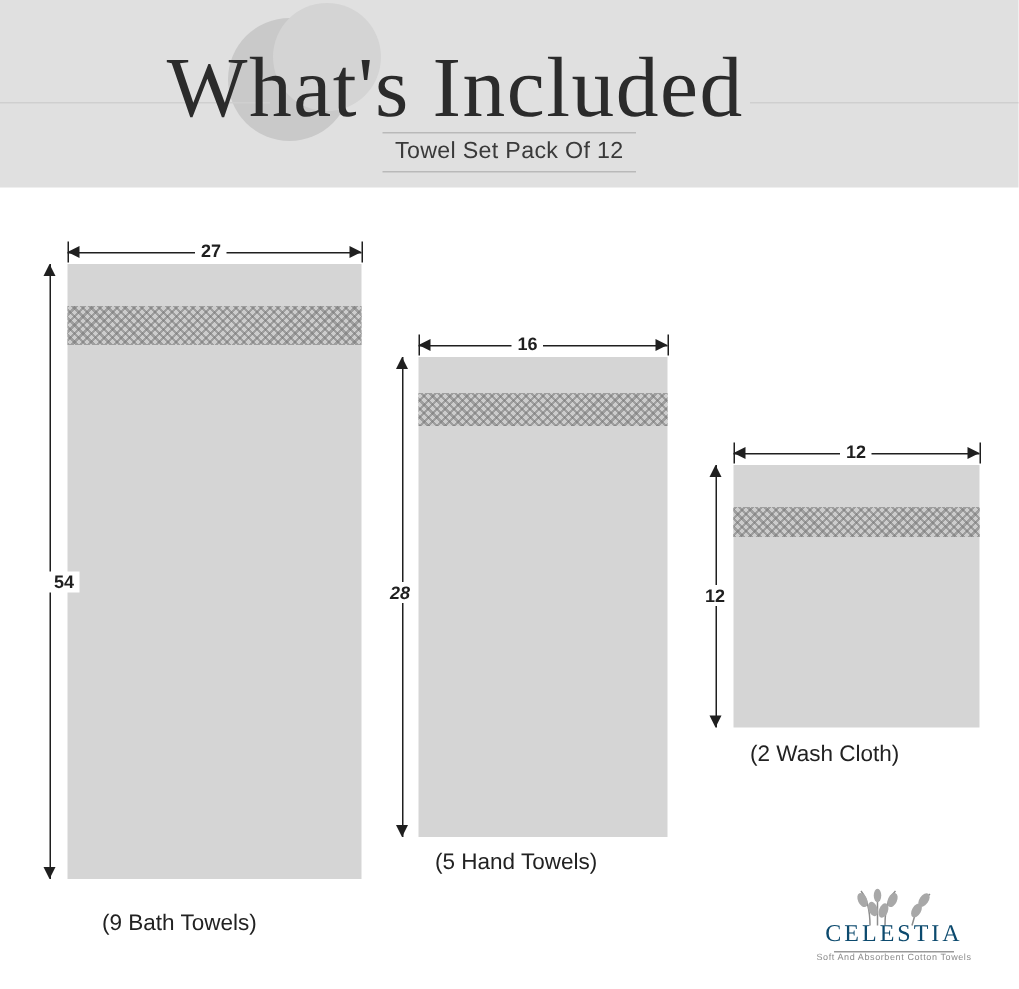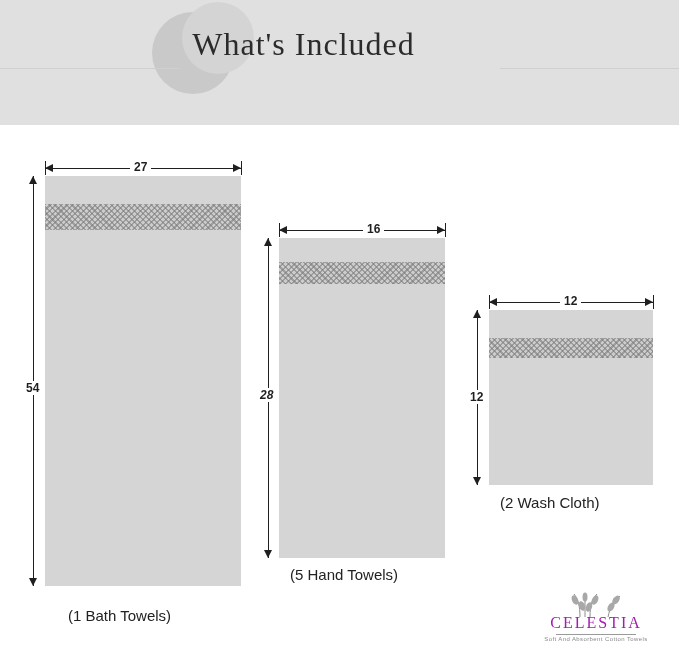--- a/index.html
+++ b/index.html
@@ -58,21 +58,21 @@
     height: 1px;
     background: #cfcfcf;
   }
   #title {
     position: absolute;
     left: 0;
     top: 26px;
     width: 607px;
     text-align: center;
     font-family: "Liberation Serif", serif;
-    font-size: 32px;
+    font-size: 57px;
     letter-spacing: 1px;
     color: #2b2b2b;
   }
   #subtitle-wrap {
     position: absolute;
     left: 0;
     top: 88px;
     width: 679px;
     text-align: center;
   }
@@ -191,21 +191,21 @@
     height: 26px;
   }
   #logo-main {
     position: absolute;
     left: 0;
     top: 22px;
     width: 124px;
     font-family: "Liberation Serif", serif;
     font-size: 16px;
     letter-spacing: 2px;
-    color: #a21caf;
+    color: #0c4a6e;
   }
   #logo-rule {
     position: absolute;
     left: 22px;
     top: 42px;
     width: 80px;
     height: 1px;
     background: #9a9a9a;
   }
   #logo-tag {
@@ -220,50 +220,53 @@
 </style>
 </head>
 <body>
 
 <div id="header-band">
   <div id="header-circle-1"></div>
   <div id="header-circle-2"></div>
   <div id="header-rule-left"></div>
   <div id="header-rule-right"></div>
   <div id="title">What's Included</div>
+  <div id="subtitle-wrap">
+    <span id="subtitle">Towel Set Pack Of 12</span>
+  </div>
 </div>
 
 <div class="towel" id="towel-bath">
   <div class="towel-stripe"></div>
 </div>
 
 <div class="dim-h" style="left:45px; top:168px; width:196px;"></div>
 <div class="arrow arrow-left" style="left:45px; top:164px;"></div>
 <div class="arrow arrow-right" style="left:233px; top:164px;"></div>
 <div class="tick-v" style="left:45px; top:161px;"></div>
 <div class="tick-v" style="left:241px; top:161px;"></div>
 <div class="dim-label" style="left:130px; top:160px;">27</div>
 
 <div class="dim-v" style="left:33px; top:176px; height:410px;"></div>
 <div class="arrow arrow-up" style="left:29px; top:176px;"></div>
 <div class="arrow arrow-down" style="left:29px; top:578px;"></div>
-<div class="dim-label" style="left:22px; top:381px;">54</div>
-
-<div class="caption" id="caption-bath">(1 Bath Towels)</div>
+<div class="dim-label" style="left:32px; top:381px;">54</div>
+
+<div class="caption" id="caption-bath">(9 Bath Towels)</div>
 
 <div class="towel" id="towel-hand">
   <div class="towel-stripe"></div>
 </div>
 
 <div class="dim-h" style="left:279px; top:230px; width:166px;"></div>
 <div class="arrow arrow-left" style="left:279px; top:226px;"></div>
 <div class="arrow arrow-right" style="left:437px; top:226px;"></div>
 <div class="tick-v" style="left:279px; top:223px;"></div>
 <div class="tick-v" style="left:445px; top:223px;"></div>
-<div class="dim-label" style="left:363px; top:222px;">16</div>
+<div class="dim-label" style="left:341px; top:222px;">16</div>
 
 <div class="dim-v" style="left:268px; top:238px; height:320px;"></div>
 <div class="arrow arrow-up" style="left:264px; top:238px;"></div>
 <div class="arrow arrow-down" style="left:264px; top:550px;"></div>
 <div class="dim-label" style="left:256px; top:388px;font-style:italic;">28</div>
 
 <div class="caption" id="caption-hand">(5 Hand Towels)</div>
 
 <div class="towel" id="towel-wash">
   <div class="towel-stripe"></div>

